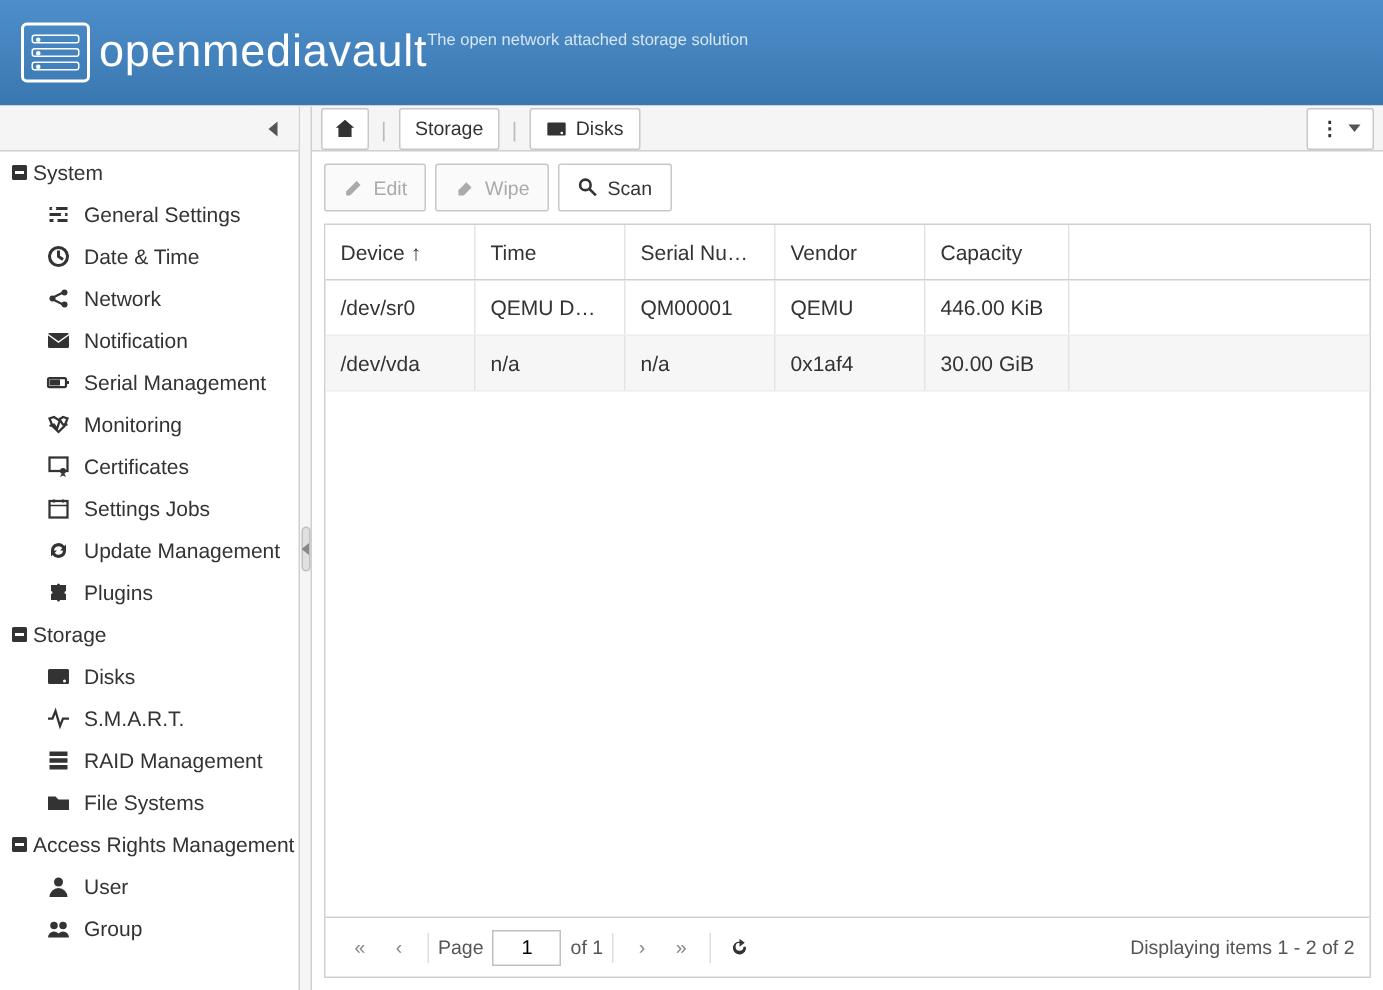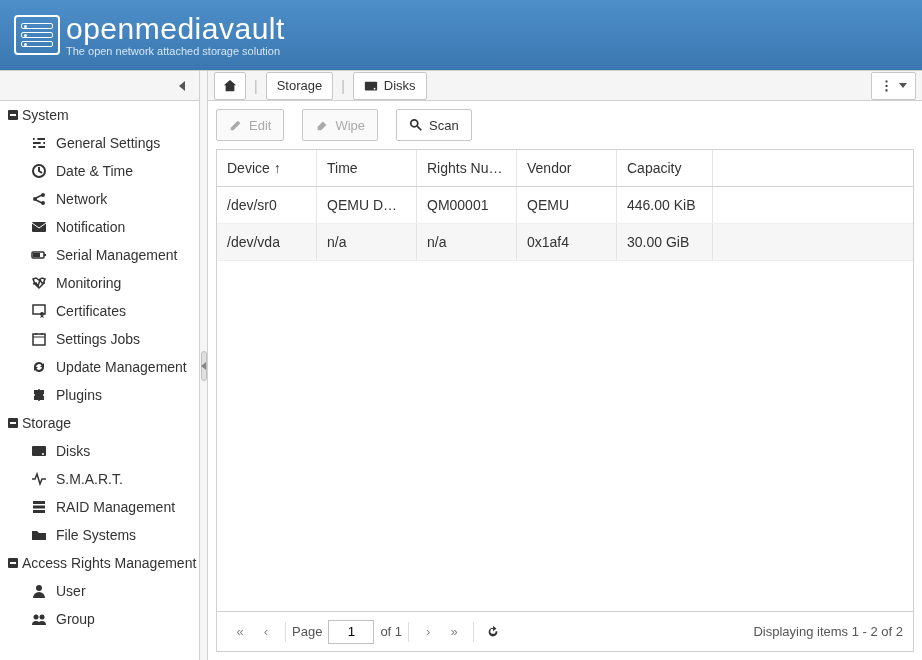--- a/index.html
+++ b/index.html
@@ -13,21 +13,21 @@
     padding-left: 14px;
     color: #fff;
   }
   .banner .logo-box {
     width: 46px; height: 40px; border: 2px solid #fff; border-radius: 4px;
     display: flex; flex-direction: column; justify-content: space-around;
     padding: 4px 5px; margin-right: 6px;
   }
   .banner .slot { height: 6px; border: 1px solid #fff; border-radius: 2px; position: relative;}
   .banner .slot::after { content:''; position:absolute; left:2px; top:1px; width:3px; height:3px; border-radius:50%; background:#fff;}
-  .banner .brand { display:flex; flex-direction:column; line-height:1;justify-content:center;}
+  .banner .brand { display:flex; line-height:1;justify-content:center;}
   .banner .brand .title { font-size: 30px; font-weight: 300; letter-spacing: 0.5px;}
   .banner .brand .sub { font-size: 11px; color: #d6e6f4; margin-top: 2px;}
   
   .app { display:flex; height: calc(660px - 70px); border-top:1px solid #d0d0d0;}
   .sidebar-wrap { width: 200px; display:flex; flex-direction:column; border-right:1px solid #d0d0d0; background:#fff;}
   .sidebar-collapse {
     height: 30px; background:#f5f5f5; border-bottom:1px solid #d0d0d0;
     display:flex; align-items:center; justify-content:flex-end; padding-right:14px;
     cursor:pointer;
   }
@@ -57,21 +57,21 @@
     display:flex; align-items:center; padding:0 10px; cursor:pointer; color:#333; font-size:13px;
   }
   .bc-sep{ color:#bbb; padding:0 4px;}
   .bc-btn .ic{margin-right:6px; display:flex;}
   .bc-home{padding:0 8px;}
   .topbar .spacer{flex:1;}
   .menu-btn{padding:0 8px;}
   .menu-btn .dots{font-weight:bold;}
   .menu-btn .car{margin-left:6px; width:0;height:0;border-left:4px solid transparent;border-right:4px solid transparent;border-top:5px solid #555;}
   .body-area{flex:1; padding:8px; display:flex; flex-direction:column;}
-  .toolbar{display:flex; gap:18px; margin-bottom:8px;text-align:center;}
+  .toolbar{display:flex; gap:6px; margin-bottom:8px;text-align:center;}
   .tb-btn{height:32px; padding:0 12px;}
   .tb-btn.disabled{color:#aaa; cursor:default; background:#fafafa;}
   .tb-btn .ic{margin-right:6px; display:flex;}
   .tb-btn.disabled svg{fill:#aaa;}
   
   .grid{border:1px solid #d0d0d0; flex:1; display:flex; flex-direction:column;}
   .ghead{display:flex; background:#fff; border-bottom:1px solid #d0d0d0;}
   .gcell{padding:10px 10px; border-right:1px solid #e4e4e4; overflow:hidden; text-overflow:ellipsis; white-space:nowrap;}
   .ghead .gcell{font-weight:400; color:#333; position:relative; cursor:pointer;}
   .ghead .gcell .sort-up{display:inline-block; margin-left:4px;}
@@ -330,21 +330,21 @@
               </svg>
             </span>
           <span>Scan</span>
         </div>
       </div>
 
       <div class="grid">
         <div class="ghead" id="ghead">
             <div class="gcell c0">Device<span class="sort-up">↑</span></div>
             <div class="gcell c1">Time</div>
-            <div class="gcell c2">Rights Num...</div>
+            <div class="gcell c2">Serial Num...</div>
             <div class="gcell c3">Vendor</div>
             <div class="gcell c4">Capacity</div>
           </div>
         <div class="gbody" id="gbody">
             <div class="grow">
               <div class="gcell c0">/dev/sr0</div>
               <div class="gcell c1">QEMU DVD...</div>
               <div class="gcell c2">QM00001</div>
               <div class="gcell c3">QEMU</div>
               <div class="gcell c4">446.00 KiB</div>

